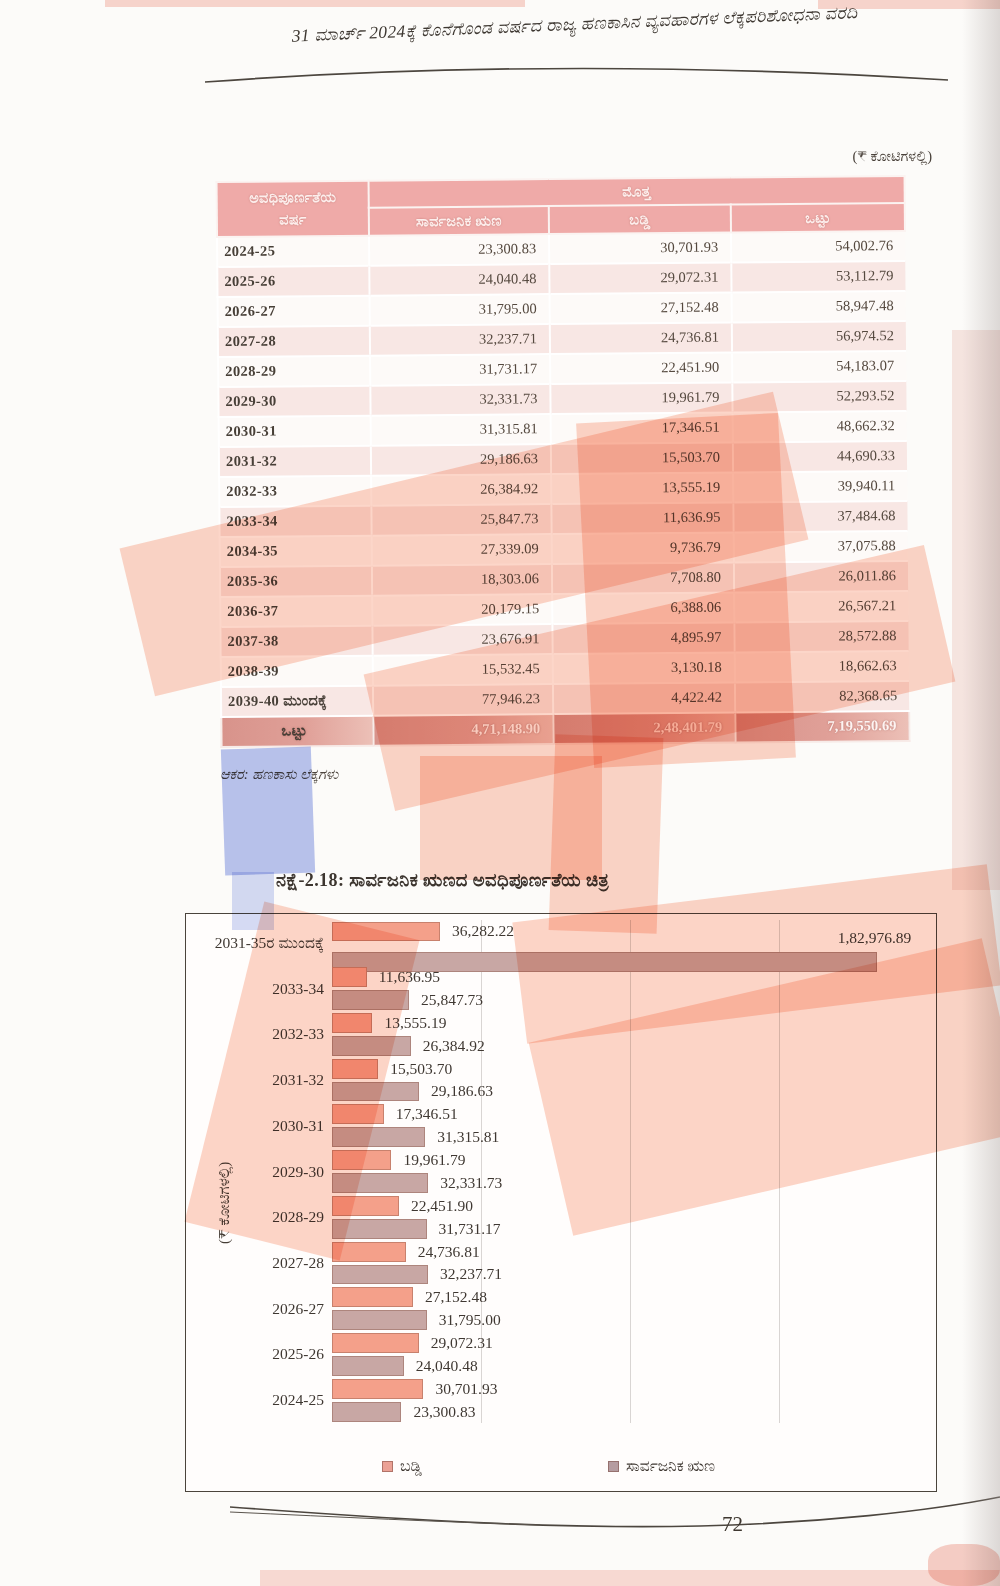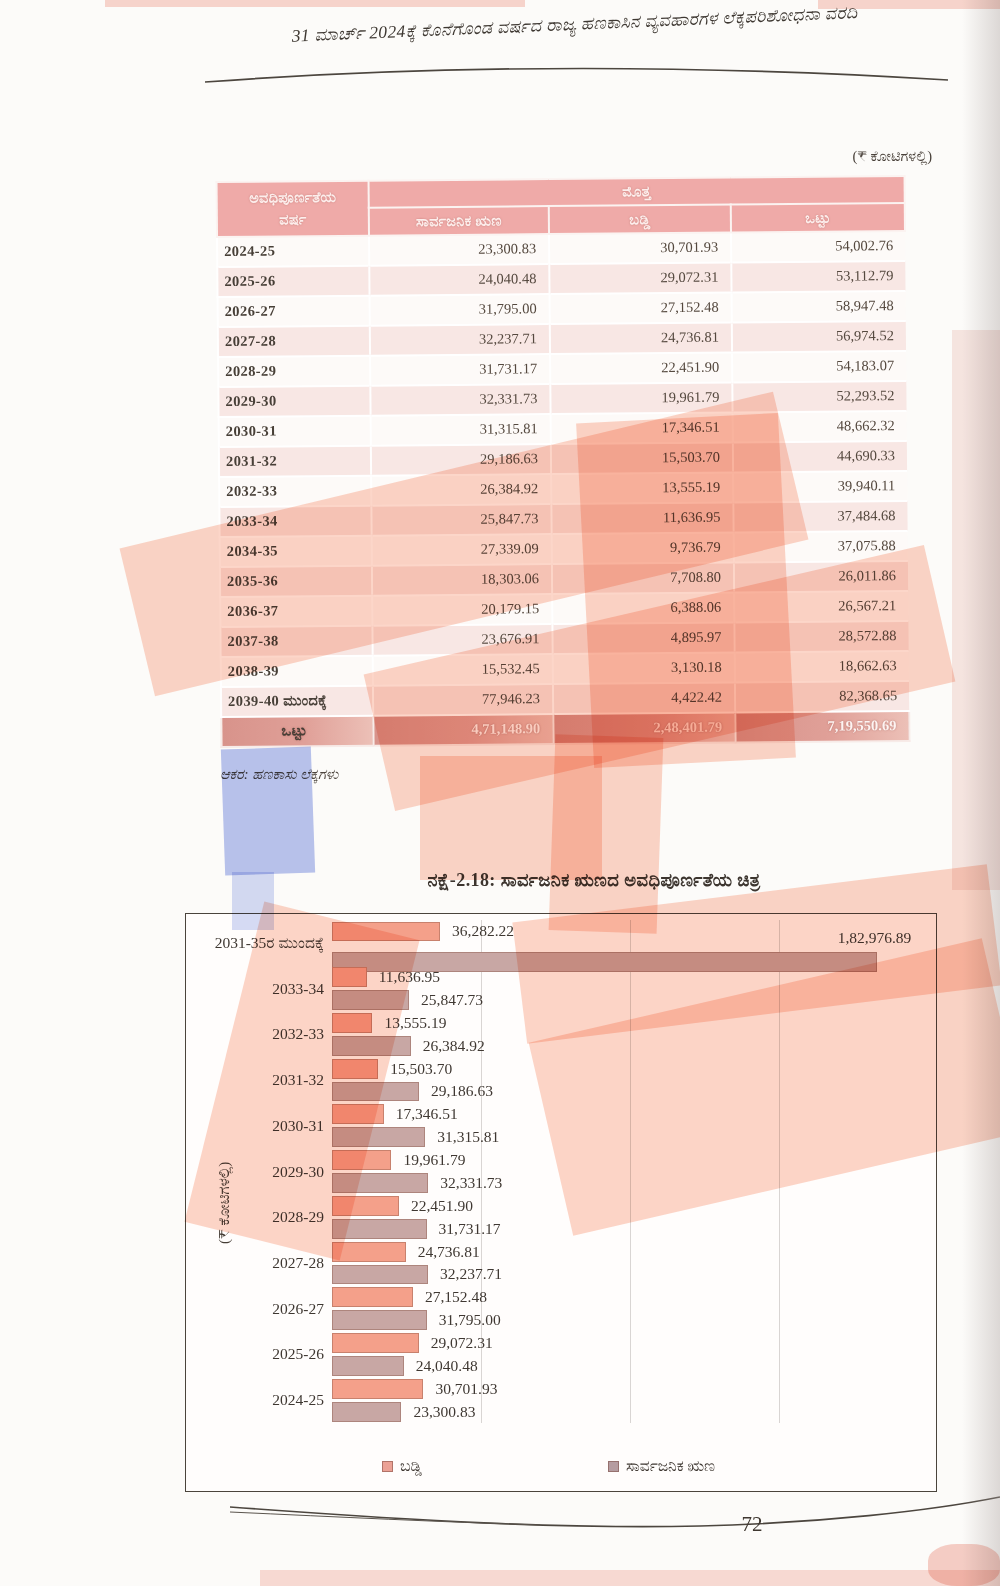--- a/index.html
+++ b/index.html
@@ -56,21 +56,21 @@
   table.maturity tfoot td.year{text-align:center;}
   .source-line{
     position:absolute;left:220px;top:766px;font-style:italic;font-size:14.5px;color:#4c443c;
   }
   .note-line{
     position:absolute;left:218px;top:794px;width:712px;
     font-style:italic;font-weight:bold;font-size:15.5px;line-height:1.9;color:#40382f;
   }
   
   .chart-title{
-    position:absolute;left:284px;top:870px;width:620px;text-align:center;
+    position:absolute;left:276px;top:870px;width:620px;
     font-weight:bold;font-size:18px;color:#3c352f;letter-spacing:.4px;
   }
   .chart-box{
     position:absolute;left:185px;top:913px;width:750px;height:577px;
     border:1.6px solid #4a443c;background:#fffdfc;
   }
   .ylabel{
     position:absolute;left:30px;top:330px;
     transform:rotate(-90deg);transform-origin:left top;
     font-size:15px;color:#453d35;white-space:nowrap;
@@ -96,21 +96,21 @@
   }
   .legend-item{display:flex;align-items:center;gap:7px;}
   .legend-item.first{margin-left:46px;}
   .legend-item.second{margin-left:186px;}
   .swatch{width:11px;height:11px;display:inline-block;box-shadow:inset 0 0 0 1px rgba(120,70,60,.5);}
   .swatch.s0{background:#eba195;}
   .swatch.s1{background:#b59ca0;}
   
   .footer-rule{position:absolute;left:0;top:1485px;width:1000px;height:70px;}
   .page-number{
-    position:absolute;left:722px;top:1512px;width:60px;text-align:center;
+    position:absolute;left:722px;top:1512px;width:60px;text-align:left;
     font-size:21px;color:#3e3730;
   }
   .watermark{
     position:absolute;left:0;top:1537px;width:1000px;padding-left:8px;box-sizing:border-box;
     font-family:"Liberation Sans", sans-serif;font-size:22.5px;font-weight:bold;letter-spacing:.2px;
     color:rgba(255,255,255,.97);
     text-shadow:0 0 1px rgba(125,125,125,.95),0 0 3px rgba(150,150,150,.8),0 1px 2px rgba(160,160,160,.6);
     white-space:nowrap;z-index:40;
   }
   

